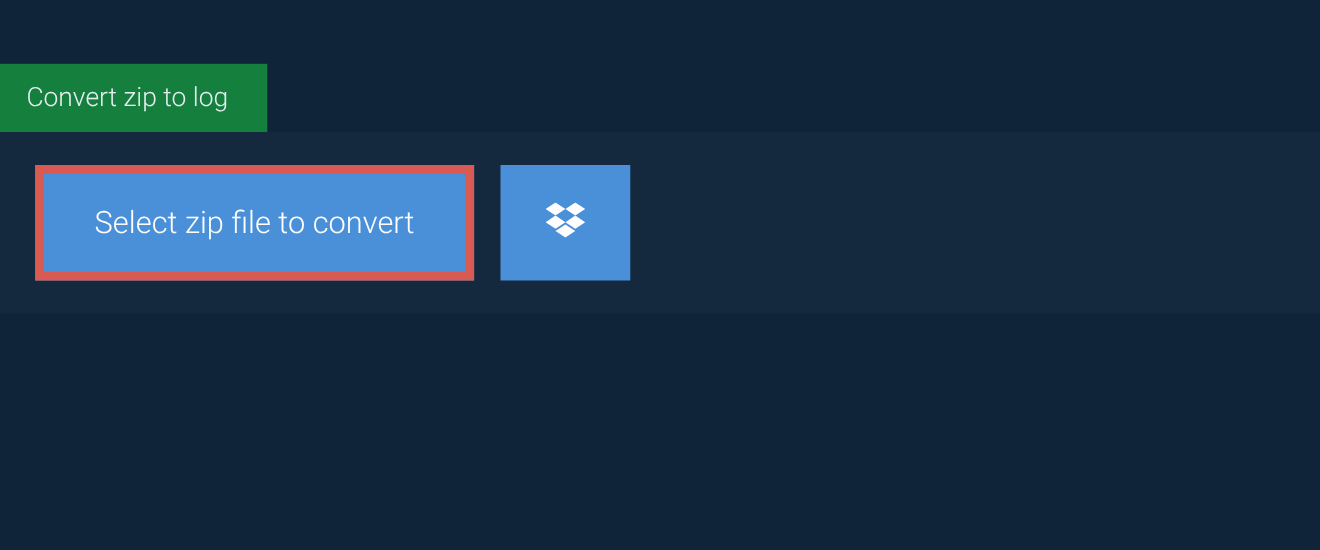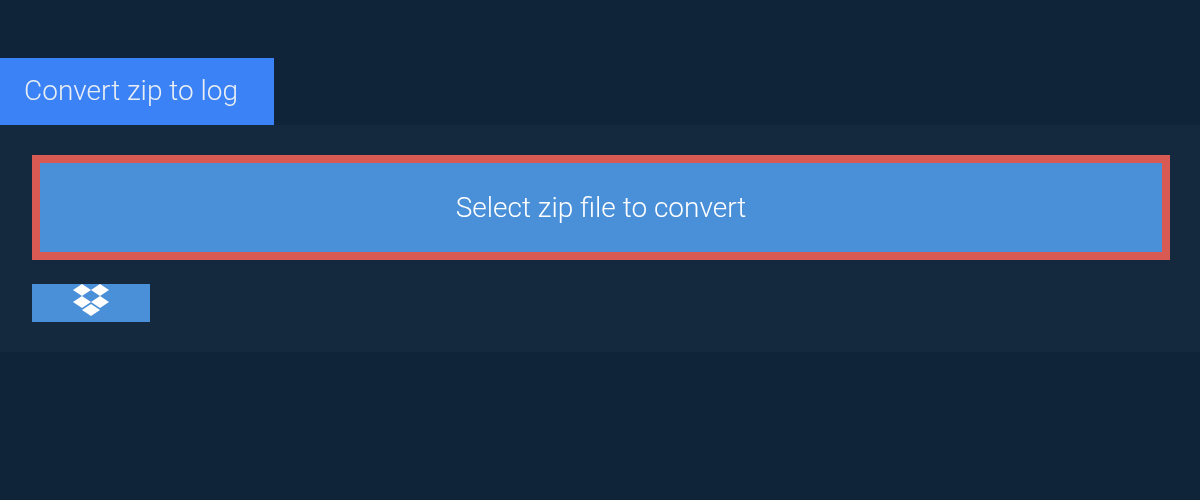--- a/index.html
+++ b/index.html
@@ -8,35 +8,34 @@
       height: 500px;
       background: #0f2438;
       font-family: -apple-system, BlinkMacSystemFont, "Segoe UI", Roboto, Helvetica, Arial, sans-serif;
       overflow: hidden;
     }
     .tab-bar {
       padding-top: 58px;
     }
     .tab {
       display: inline-block;
-      background: #3b82f6;
+      background: #15803d;
       color: #e8eef3;
-      font-size: 28px;
+      font-size: 24px;
       font-weight: 300;
       padding: 16px 36px 18px 24px;
     }
     .panel {
       background: #14293d;
       padding: 30px 30px 30px 32px;
     }
     .button-row {
       display: flex;
       gap: 24px;
       align-items: stretch;
-      flex-direction: column;
     }
     .select-btn {
       background: #4a90d9;
       border: 8px solid #d85a52;
       color: #ffffff;
       font-size: 28px;
       font-weight: 300;
       padding: 28px 46px;
       cursor: pointer;
       display: flex;

